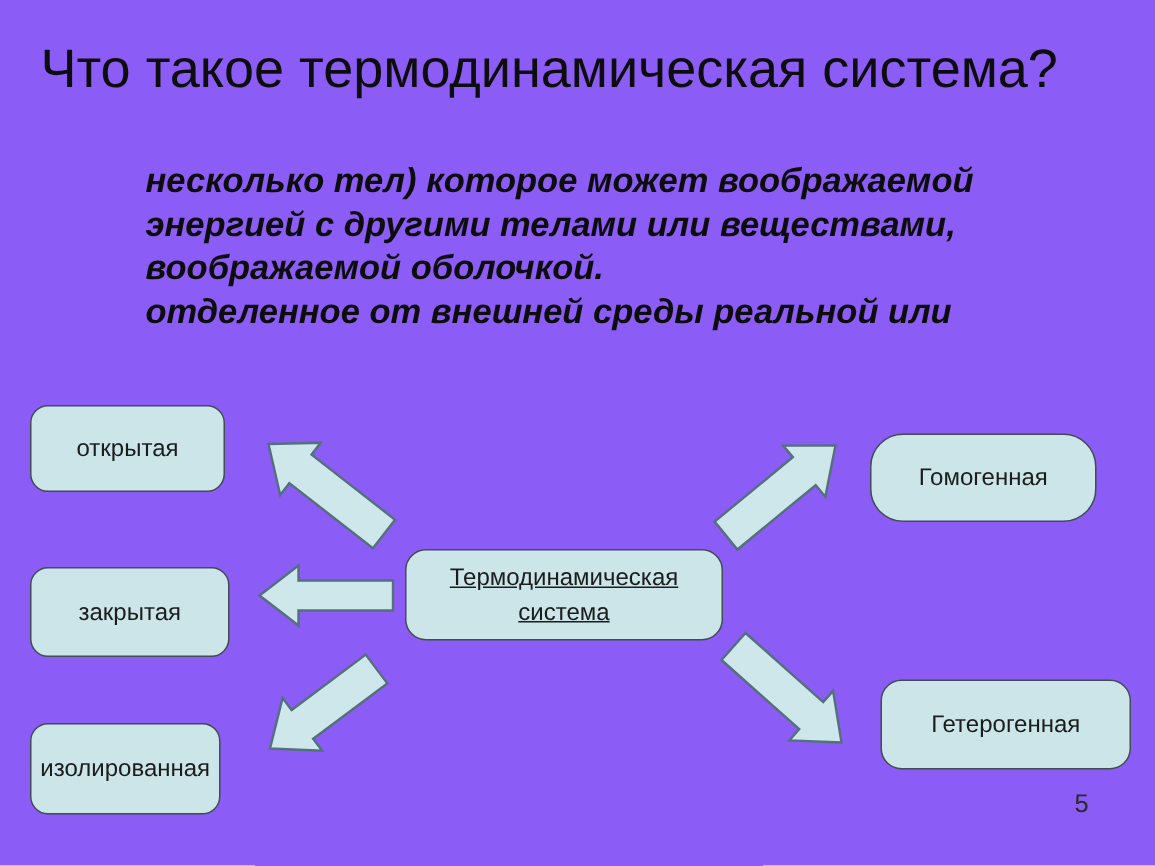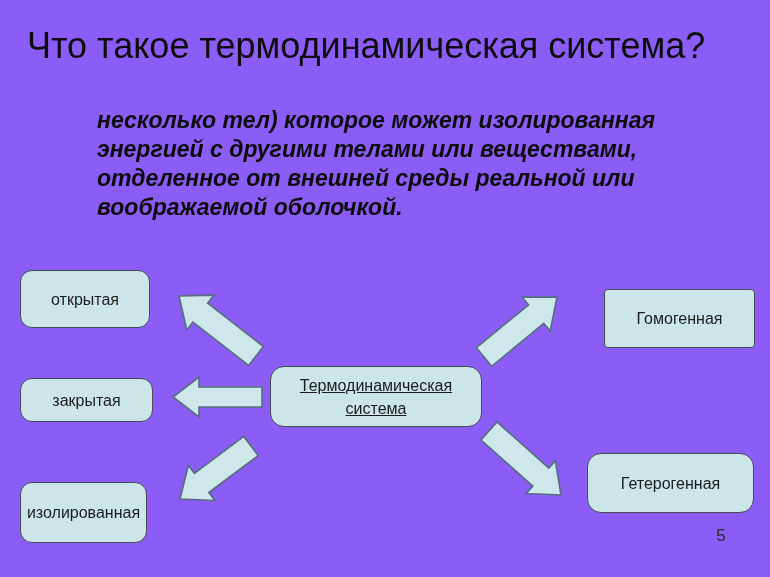--- a/index.html
+++ b/index.html
@@ -41,24 +41,24 @@
     display:flex;
     align-items:center;
     justify-content:center;
     text-align:center;
     font-size:16px;
     line-height:23px;
     color:#1c1c1c;
     padding:2px 4px;
   }
   #node-open         {left:20px;  top:270px; width:130px; height:58px;}
-  #node-closed       {left:20px;  top:378px; width:133px; height:44px;}
+  #node-closed       {left:20px;  top:378px; width:133px; height:60px;}
   #node-isolated     {left:20px;  top:482px; width:127px; height:61px;}
   #node-center       {left:270px; top:366px; width:212px; height:61px; border-radius:14px;text-decoration:underline;}
-  #node-homogeneous  {left:580px; top:289px; width:151px; height:59px; border-radius:4px;margin-left:24px;}
+  #node-homogeneous  {left:580px; top:289px; width:151px; height:59px; border-radius:22px;}
   #node-heterogeneous{left:587px; top:453px; width:167px; height:60px; border-radius:14px;text-align:center;}
   .arrow-layer{
     position:absolute;left:0;top:0;width:770px;height:577px;
     pointer-events:none;
   }
   .arrow{stroke-width:1.6;stroke-linejoin:miter;}
   .page-number{
     position:absolute;
     left:706px;top:526px;
     width:30px;
@@ -68,24 +68,24 @@
   }
 </style>
 </head>
 <body>
 
 <div class="slide">
 
   <div class="title">Что такое термодинамическая система?</div>
 
   <div class="definition">
-    <div class="def-line">несколько тел) которое может изолированная</div>
+    <div class="def-line">несколько тел) которое может воображаемой</div>
     <div class="def-line">энергией с другими телами или веществами,</div>
+    <div class="def-line">воображаемой оболочкой.</div>
     <div class="def-line">отделенное от внешней среды реальной или</div>
-    <div class="def-line">воображаемой оболочкой.</div>
   </div>
 
   <svg class="arrow-layer" viewBox="0 0 770 577" xmlns="http://www.w3.org/2000/svg">
     <polygon class="arrow" points="263.4,346.5 207.7,303.1 213.8,295.2 179,296 186.8,330 192.9,322.1 248.6,365.5" fill="#cde7ea" stroke="#53707c"></polygon>
     <polygon class="arrow" points="262,387 199,387 199,377 173,397 199,417 199,407 262,407" fill="#cde7ea" stroke="#53707c"></polygon>
     <polygon class="arrow" points="243.8,436.4 194.4,473.3 188.4,465.3 180,499 214.8,500.5 208.8,492.5 258.2,455.6" fill="#cde7ea" stroke="#53707c"></polygon>
     <polygon class="arrow" points="491.6,366.3 543.8,323.4 550.2,331.1 557,297 522.2,297.1 528.6,304.8 476.4,347.7" fill="#cde7ea" stroke="#53707c"></polygon>
     <polygon class="arrow" points="481,440 532.8,486.1 526.2,493.6 561,495 555.4,460.6 548.8,468.1 497,422" fill="#cde7ea" stroke="#53707c"></polygon>
   </svg>
 

